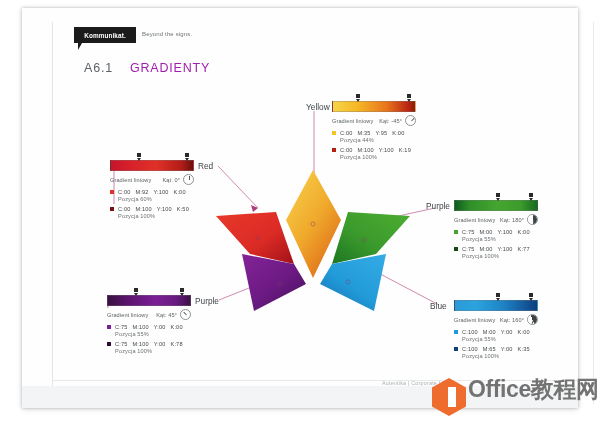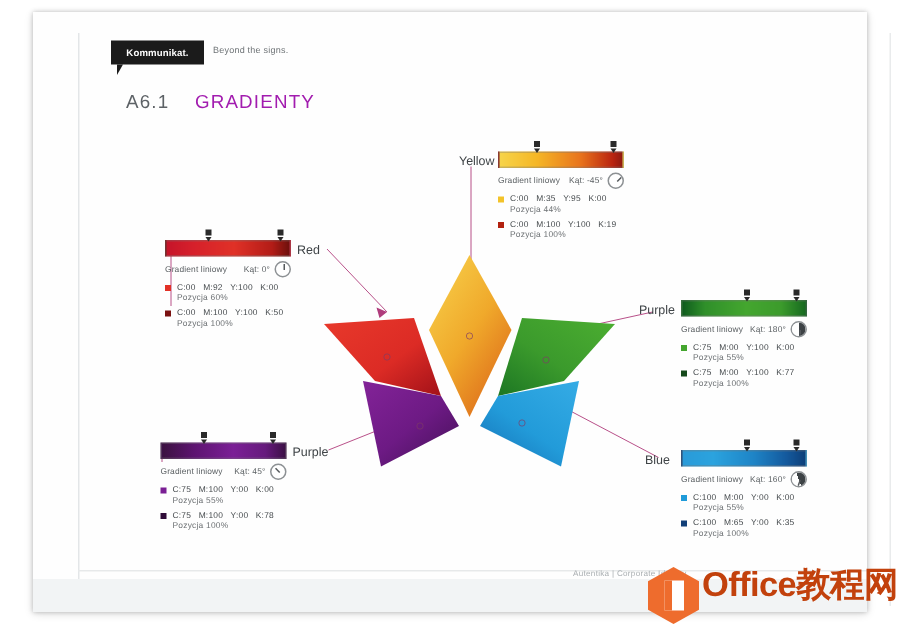--- a/index.html
+++ b/index.html
@@ -138,21 +138,21 @@
   #wm-hex .doc{
     position:absolute;left:11px;top:9px;width:13px;height:20px;
     background:#ffffff;
   }
   #wm-hex .doc:after{
     content:"";position:absolute;left:0;top:0;width:4.5px;height:20px;
     background:#ee6c2d;
   }
   #wm-main{
     position:absolute;left:38px;top:4px;
-    font-size:23px;font-weight:bold;color:#c2410c;
+    font-size:23px;font-weight:bold;color:#737373;
     letter-spacing:-.4px;line-height:26px;white-space:nowrap;
   }
   #wm-sub{
     position:absolute;left:40px;top:29px;
     font-size:12.5px;font-weight:bold;color:#ef6c2e;
     letter-spacing:-.1px;white-space:nowrap;
   }
 </style>
 </head>
 <body>

